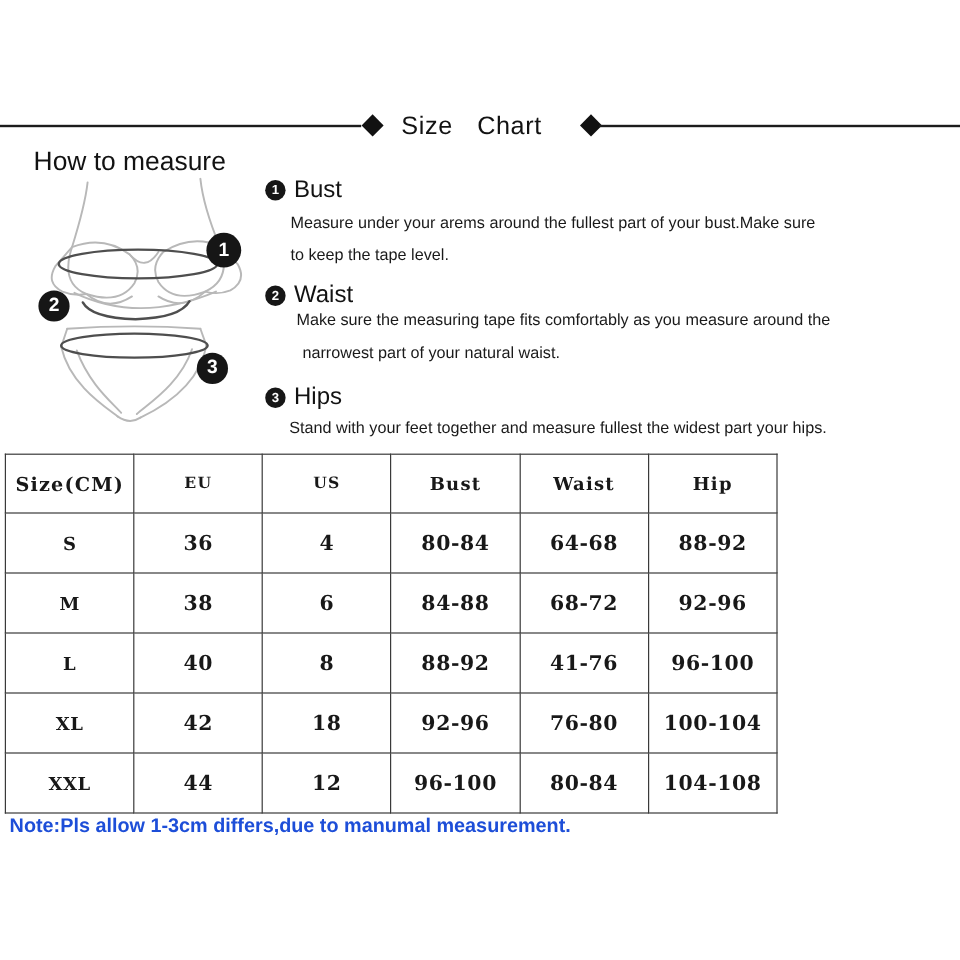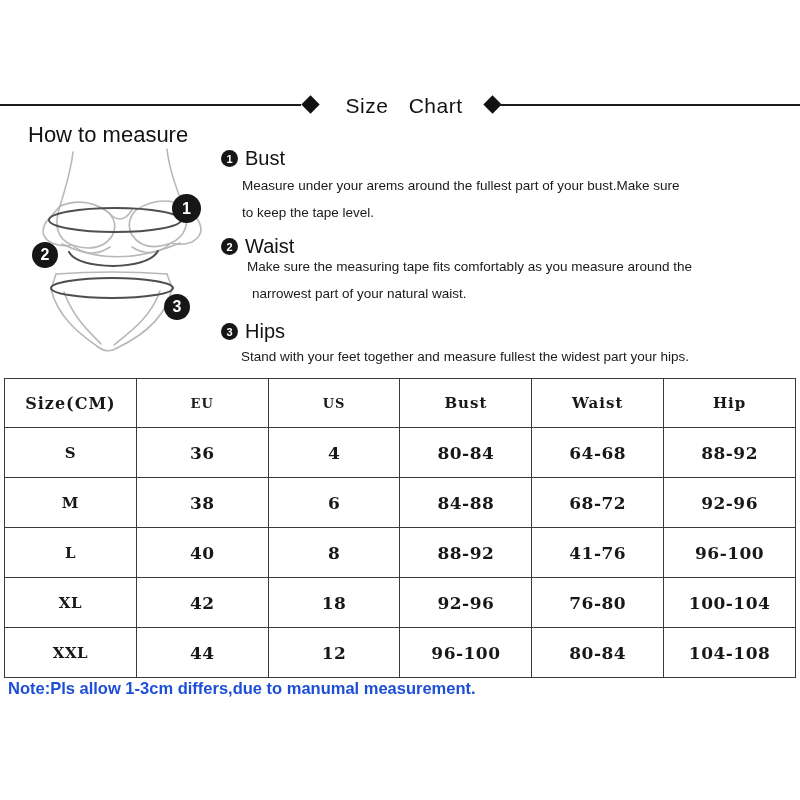--- a/index.html
+++ b/index.html
@@ -9,21 +9,21 @@
   }
 
   
   .hdr-line{position:absolute;top:104px;height:2px;background:#1c1c1c;}
   .hdr-line.left{left:0;width:301px;}
   .hdr-line.right{left:499px;width:301px;}
   .hdr-diamond{position:absolute;top:98px;width:13px;height:13px;background:#111;transform:rotate(45deg);}
   .hdr-diamond.left{left:304px;}
   .hdr-diamond.right{left:486px;}
   .hdr-title{
-    position:absolute;left:328px;top:94px;width:152px;text-align:center;
+    position:absolute;left:317px;top:94px;width:152px;text-align:center;
     font-size:21px;color:#121212;word-spacing:14px;letter-spacing:0.5px;
   }
 
   
   .htm-title{position:absolute;left:28px;top:122px;font-size:22px;color:#121212;}
   .figure-svg{position:absolute;left:20px;top:148px;}
 
   .badge{
     position:absolute;background:#161616;color:#fff;border-radius:50%;
     display:flex;align-items:center;justify-content:center;font-weight:bold;
@@ -43,21 +43,21 @@
 
   .body-line{position:absolute;font-size:13.5px;font-weight:normal;color:#1a1a1a;white-space:nowrap;}
   .l-b1{left:242px;top:178px;}
   .l-b2{left:242px;top:205px;}
   .l-w1{left:247px;top:259px;}
   .l-w2{left:252px;top:286px;}
   .l-h1{left:241px;top:349px;}
 
   
   .size-table{
-    position:absolute;left:4px;top:378px;width:792px;height:298px;
+    position:absolute;left:4px;top:378px;width:644px;height:298px;
     border-collapse:collapse;table-layout:fixed;text-align:center;
     font-family:"DejaVu Serif","Liberation Serif",serif;color:#181818;
   }
   .size-table th,.size-table td{border:1.5px solid #3a3a3a;padding:0;}
   .size-table thead tr{height:49px;}
   .size-table tbody tr{height:50px;}
   .size-table th{font-size:15px;font-weight:bold;letter-spacing:1px;}
   .size-table th.c0{font-size:16px;}
   .size-table th.c1,.size-table th.c2{font-size:13px;}
   .size-table td{font-size:17px;font-weight:bold;letter-spacing:0.5px;}

